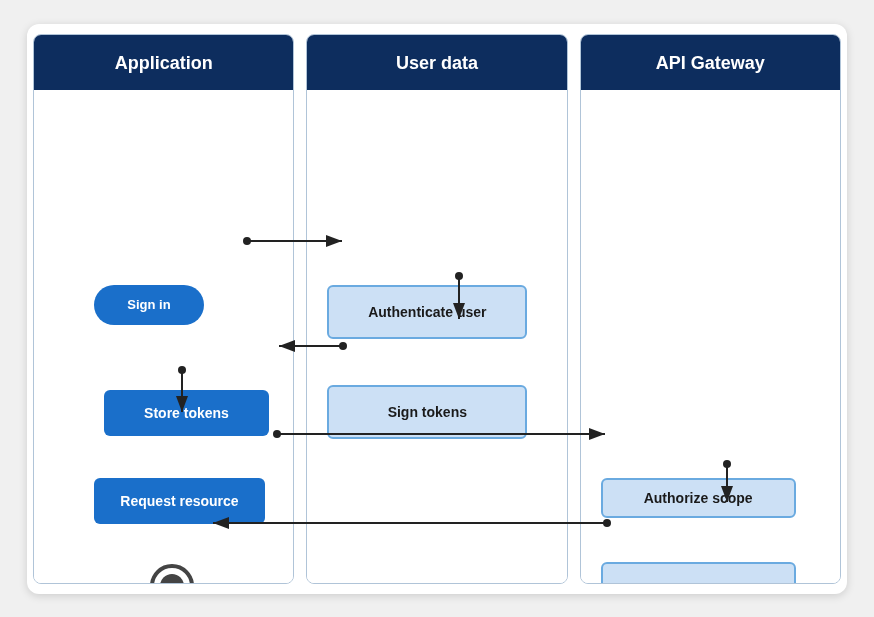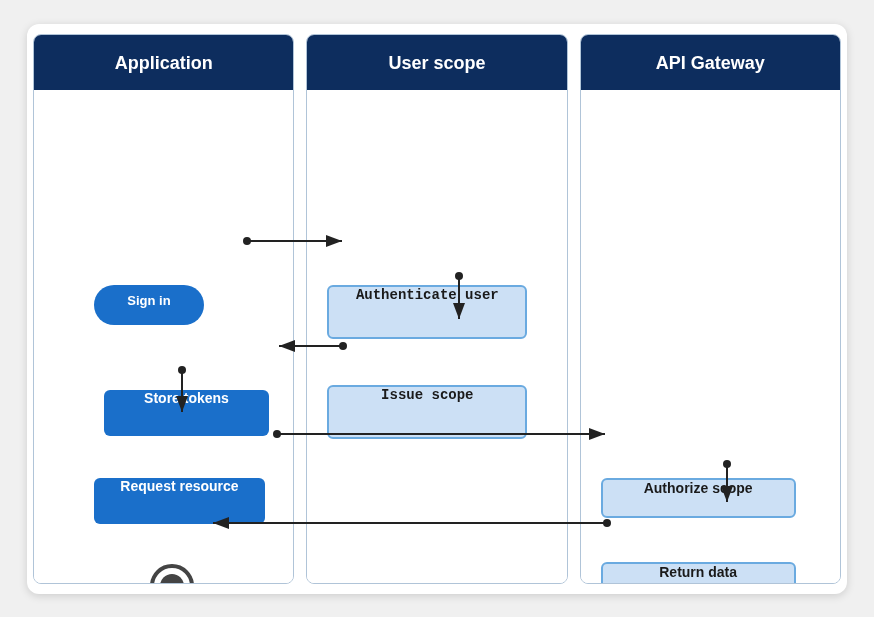--- a/index.html
+++ b/index.html
@@ -49,21 +49,21 @@
     .column-body {
       flex: 1;
       position: relative;
       background: #fff;
     }
 
     
     .node {
       position: absolute;
       display: flex;
-      align-items: flex-start;
+      align-items: center;
       justify-content: center;
       font-weight: bold;
       text-align: center;
     }
     .node-pill {
       background: #1a6fca;
       color: #fff;
       border-radius: 50px;
       font-size: 13px;
       padding: 8px 18px;
@@ -161,30 +161,30 @@
         </div>
 
         <div class="end-node" style="left:116px;top:474px;">
           <div class="end-node-inner"></div>
         </div>
       </div>
     </div>
 
     <div class="column" style="position:relative;">
       <div class="column-header">
-        <span>User scope</span>
-      </div>
-      <div class="column-body" style="position:relative;font-family:Liberation Mono, monospace;">
+        <span>User data</span>
+      </div>
+      <div class="column-body" style="position:relative;">
 
         <div class="node node-rect-light" style="left:20px;top:195px;width:200px;height:54px;">
           <span>Authenticate user</span>
         </div>
 
         <div class="node node-rect-light" style="left:20px;top:295px;width:200px;height:54px;">
-          <span>Issue scope</span>
+          <span>Sign tokens</span>
         </div>
       </div>
     </div>
 
     <div class="column" style="position:relative;">
       <div class="column-header">
         <span>API Gateway</span>
       </div>
       <div class="column-body" style="position:relative;">
 

